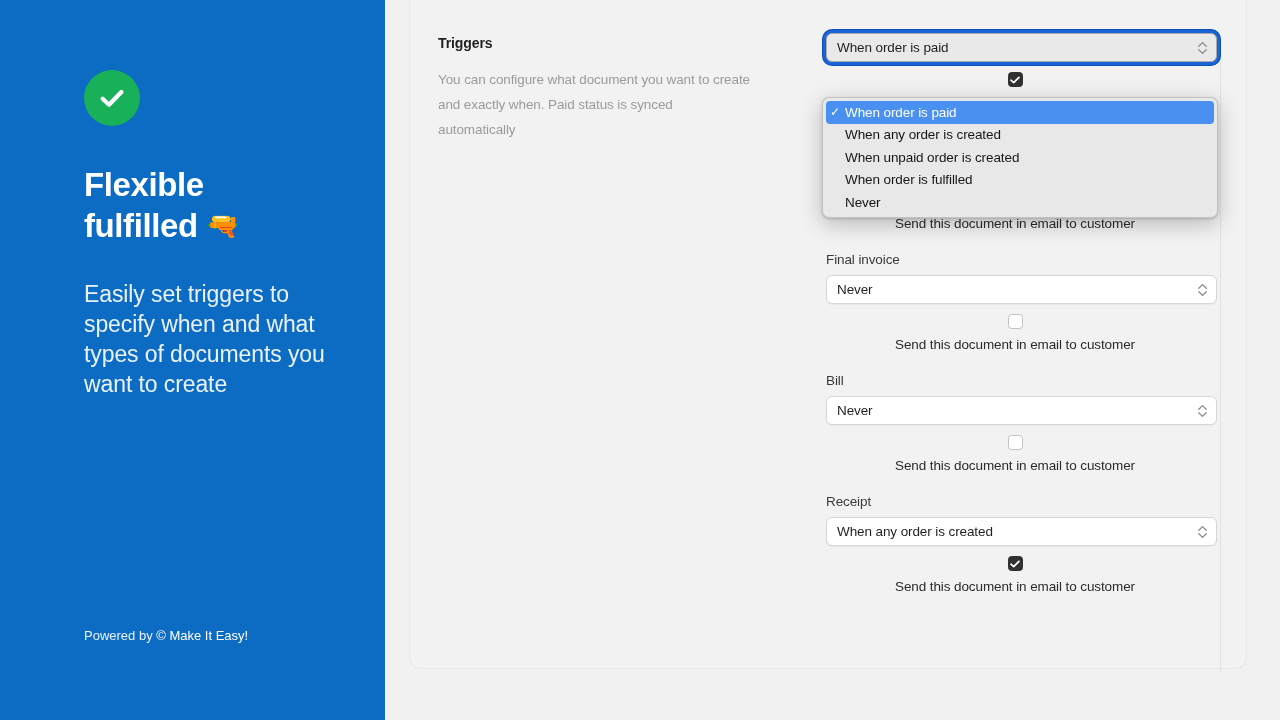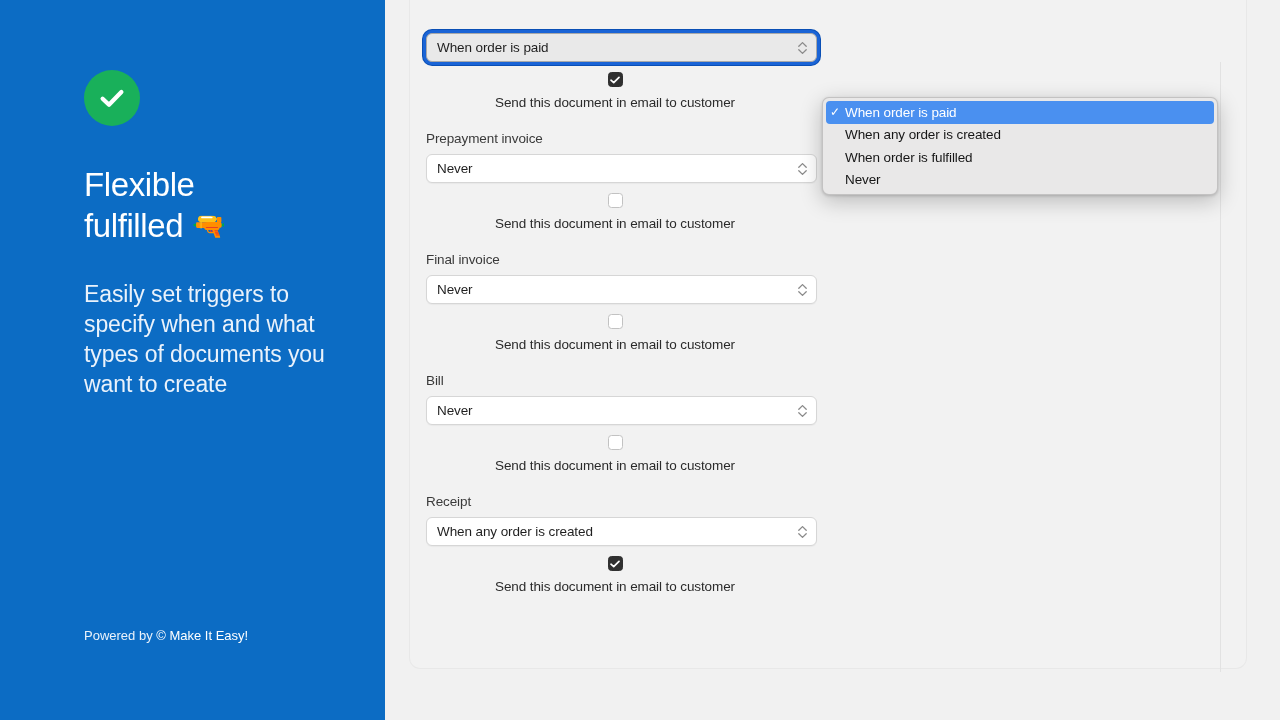--- a/index.html
+++ b/index.html
@@ -40,21 +40,21 @@
   }
   .brand-logo svg { width: 30px; height: 30px; display: block; }
 
   .panel-title {
     position: absolute;
     left: 84px;
     top: 164px;
     width: 260px;
     font-size: 33px;
     line-height: 41px;
-    font-weight: normal;
+    font-weight: bold;
     color: #ffffff;
     letter-spacing: -0.4px;
   }
   .panel-title .emoji {
     font-size: 27px;
     vertical-align: 2px;
   }
 
   .panel-sub {
     position: absolute;
@@ -274,20 +274,24 @@
 
   <div class="panel-footer">
     <span>Powered by </span><b>© Make It Easy!</b>
   </div>
 </div>
 
 <div class="content">
   <div class="card">
     <div class="card-inner">
 
+      <div class="desc-col">
+        <div class="desc-title">Triggers</div>
+        <div class="desc-body">You can configure what document you want to create and exactly when. Paid status is synced automatically</div>
+      </div>
 
       <div class="fields-col">
 
         <div class="field-group">
           <div class="select focused">
             <span>When order is paid</span>
             <span class="stepper">
               <svg width="9" height="5" viewBox="0 0 9 5">
                   <path d="M0.8 4.2 L4.5 0.6 L8.2 4.2" fill="none" stroke="#8a8a8a" stroke-width="1.3" stroke-linecap="round" stroke-linejoin="round"></path>
                 </svg>
@@ -403,19 +407,23 @@
   <div class="popup-item selected">
     <span class="tick">✓</span>
     <span>When order is paid</span>
   </div>
   <div class="popup-item">
     <span class="tick">✓</span>
     <span>When any order is created</span>
   </div>
   <div class="popup-item">
     <span class="tick">✓</span>
+    <span>When unpaid order is created</span>
+  </div>
+  <div class="popup-item">
+    <span class="tick">✓</span>
     <span>When order is fulfilled</span>
   </div>
   <div class="popup-item">
     <span class="tick">✓</span>
     <span>Never</span>
   </div>
 </div>
 
 </body></html>

